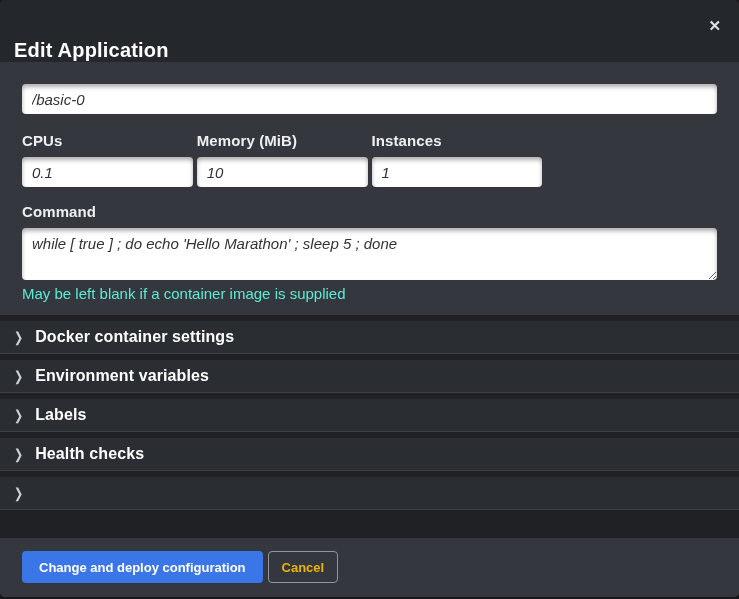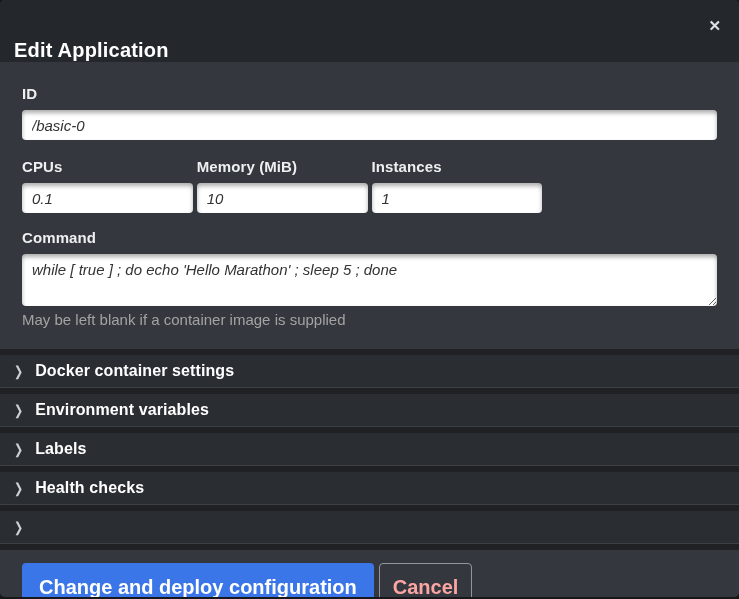--- a/index.html
+++ b/index.html
@@ -63,22 +63,22 @@
     resize: vertical; display: block; line-height: 20px;
   }
   .quad-row {
     display: grid;
     grid-template-columns: repeat(4, 1fr);
     gap: 4px;
     margin-top: 17px;
   }
   .command-group { margin-top: 15px; }
   .help-text {
-    color: #a3a3a3; font-size: 15px;
-    margin: 5px 0 12px 0; line-height: 18px;
+    color: #5eead4; font-size: 15px;
+    margin: 5px 0 4px 0; line-height: 18px;
   }
   
   .accordion {
     flex: 1 1 auto;
     background: #1f2125;
     padding: 6px 0 0 0;
   }
   .acc-row {
     height: 33px; margin-bottom: 6px;
     background: #2a2d31;
@@ -97,48 +97,47 @@
     letter-spacing: 0.1px;
   }
   
   .modal-footer {
     flex: 0 0 59px;
     background: #34373d;
     display: flex; align-items: flex-start; gap: 5px;
     padding: 13px 22px 0 22px;
   }
   .btn {
-    height: 48px; border-radius: 4px;
-    font-size: 20px; font-weight: 700;
+    height: 32px; border-radius: 4px;
+    font-size: 13px; font-weight: 700;
     font-family: "Liberation Sans", sans-serif;
     cursor: pointer; line-height: 1;
   }
   .btn-primary {
     background: #3b76e8; color: #ffffff;
     border: 0; padding: 0 17px;
   }
   .btn-cancel {
-    background: transparent; color: #fca5a5;
+    background: transparent; color: #eab308;
     border: 1px solid #90969c; padding: 0 13px;
   }
 </style>
 </head>
 <body>
 
 <div class="modal">
 
   <div class="modal-header">
     <span class="modal-title">Edit Application</span>
     <button class="close-btn">✕</button>
   </div>
 
   <div class="form-area">
 
     <div>
-      <label class="field-label">ID</label>
       <input class="text-input" type="text" value="/basic-0" style="">
     </div>
 
     <div class="quad-row">
       <div>
         <label class="field-label">CPUs</label>
         <input class="text-input" type="text" value="0.1" style="">
       </div>
       <div>
         <label class="field-label">Memory (MiB)</label>

